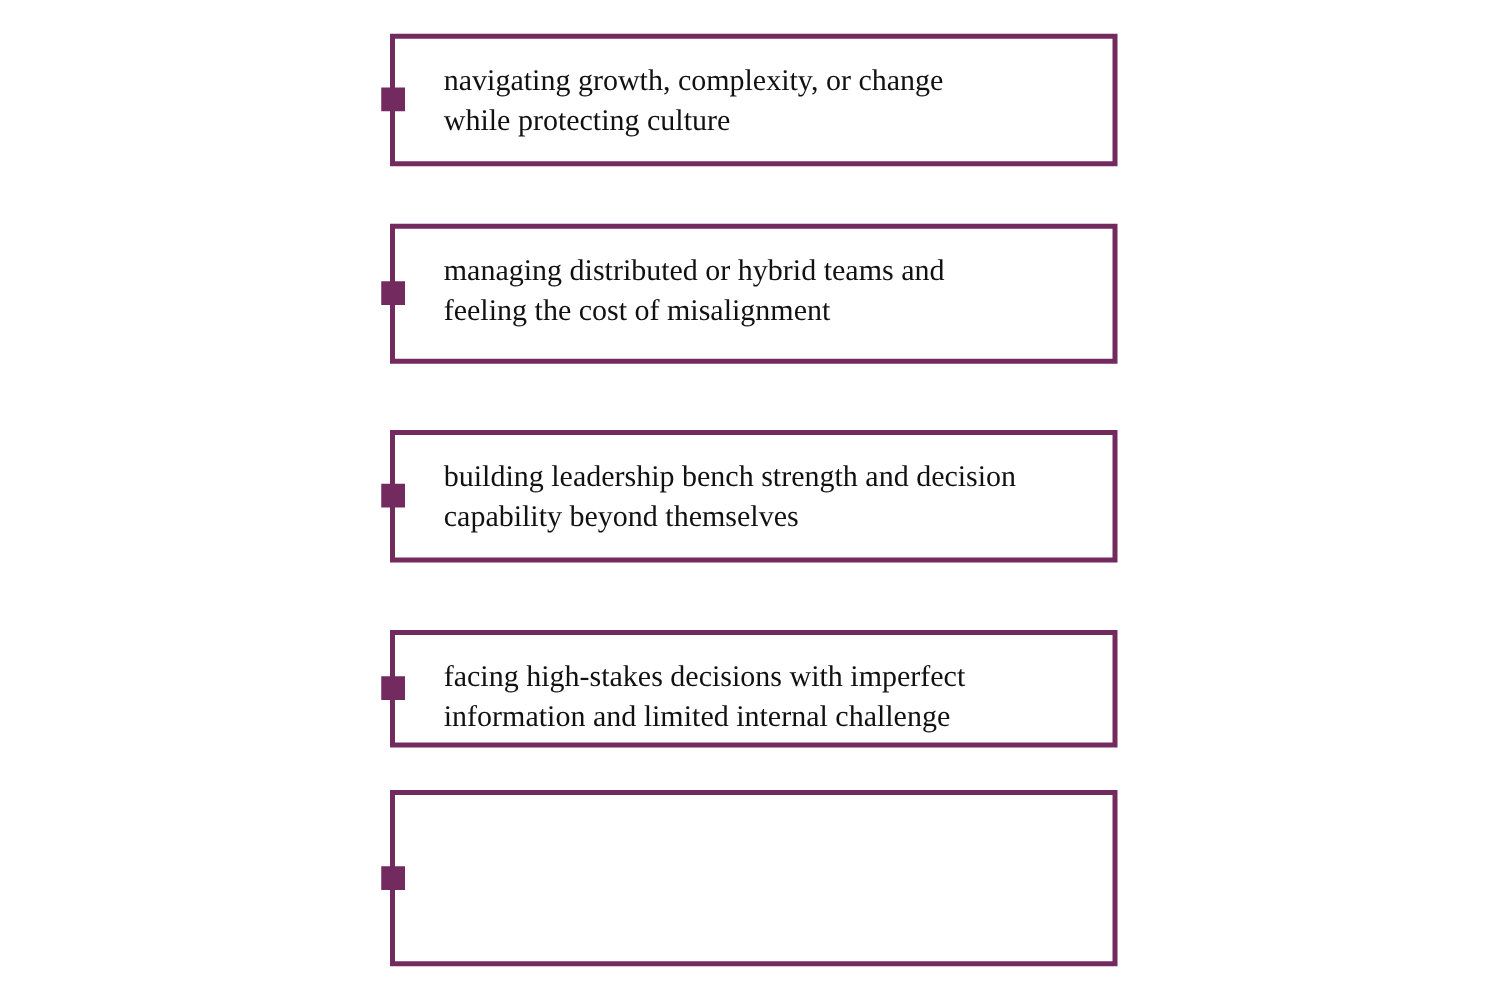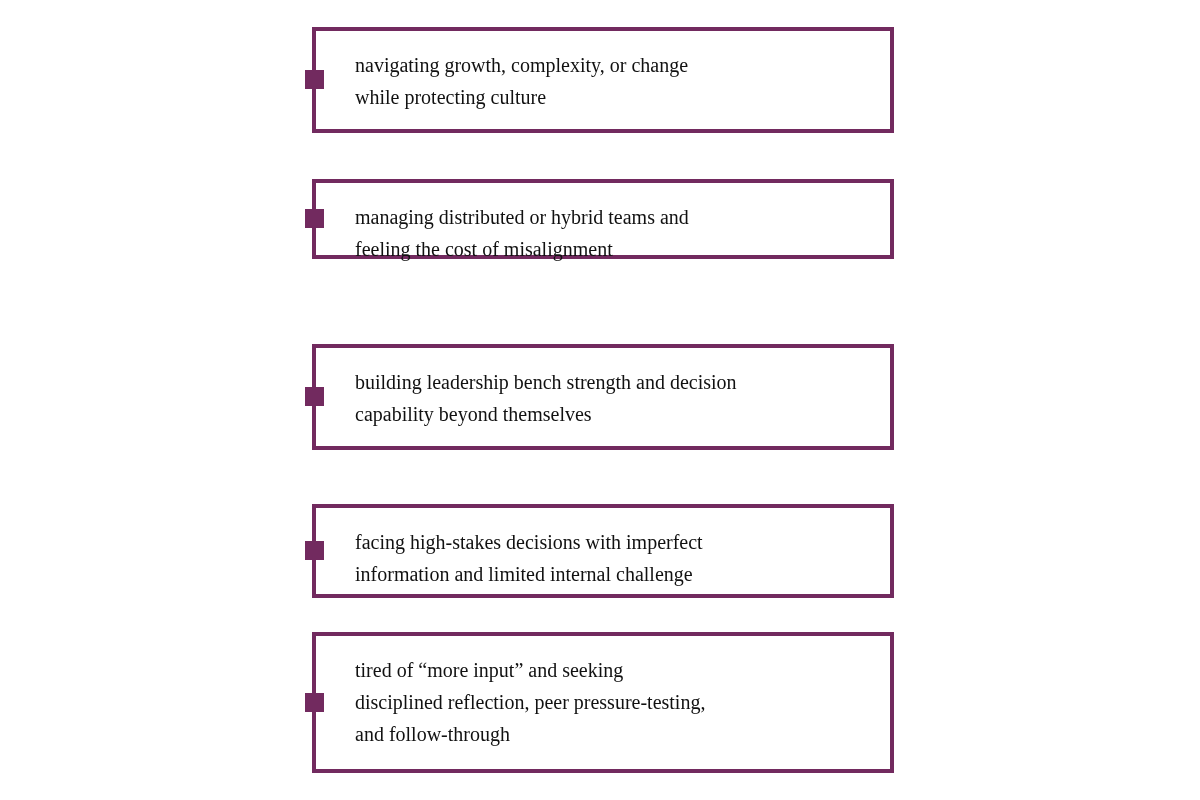--- a/index.html
+++ b/index.html
@@ -29,53 +29,50 @@
       width: 19px;
       height: 19px;
       margin-top: -10px;
       background: #722a5f;
     }
     .card .text {
       position: absolute;
       left: 39px;
       top: 18px;
       right: 20px;
-      font-size: 20px;
+      font-size: 24px;
       line-height: 32px;
       color: #111111;
       white-space: pre-line;
     }
   </style>
 </head>
 <body>
 
 <div>
   <div class="card" style="top:27px;height:106px;">
     <div class="marker"></div>
     <div class="text">navigating growth, complexity, or change
 while protecting culture</div>
   </div>
 
-  <div class="card" style="top:179px;height:80px;">
+  <div class="card" style="top:179px;height:112px;">
     <div class="marker"></div>
     <div class="text">managing distributed or hybrid teams and
 feeling the cost of misalignment</div>
   </div>
 
   <div class="card" style="top:344px;height:106px;">
     <div class="marker"></div>
     <div class="text">building leadership bench strength and decision
 capability beyond themselves</div>
   </div>
 
   <div class="card" style="top:481px;height:94px;margin-top:23px;">
     <div class="marker"></div>
     <div class="text">facing high-stakes decisions with imperfect
 information and limited internal challenge</div>
   </div>
 
   <div class="card" style="top:632px;height:141px;">
     <div class="marker"></div>
-    <div class="text">tired of “more input” and seeking
-disciplined reflection, peer pressure-testing,
-and follow-through</div>
   </div>
 </div>
 
 </body></html>

